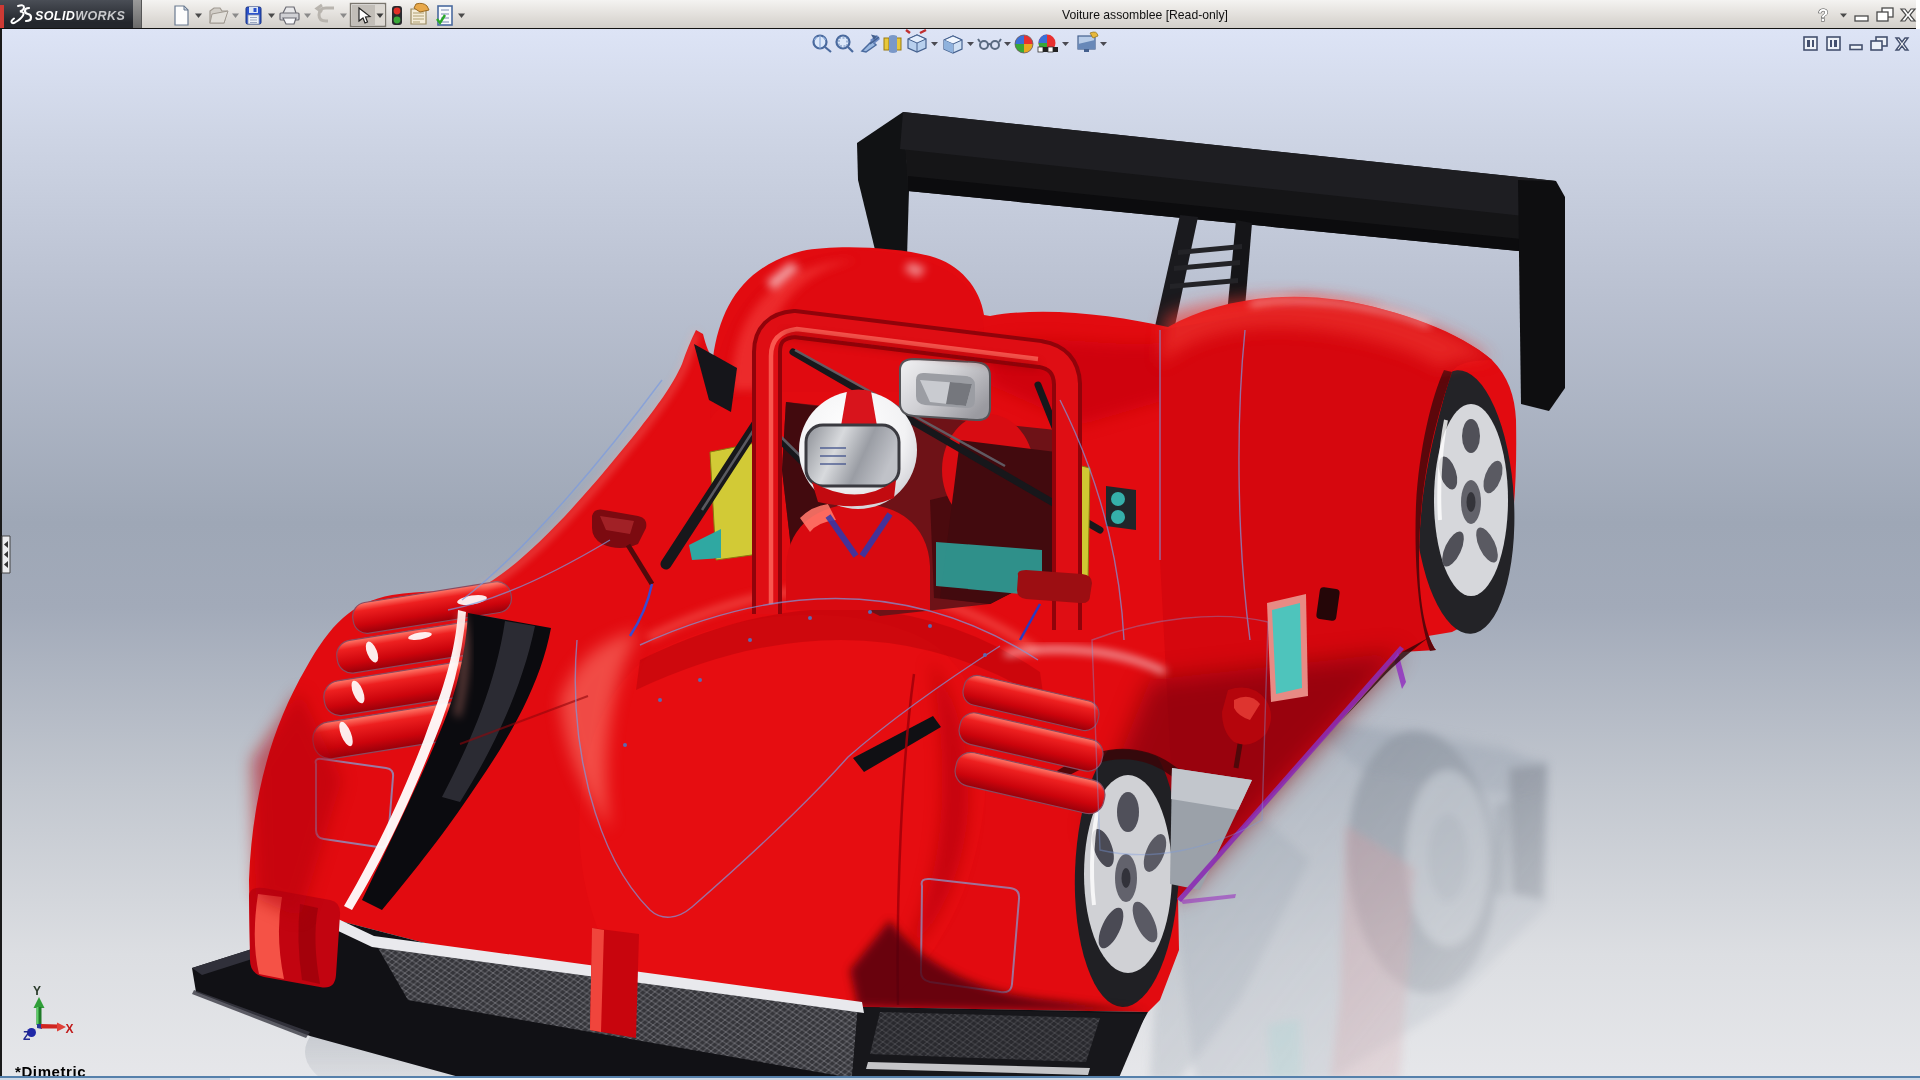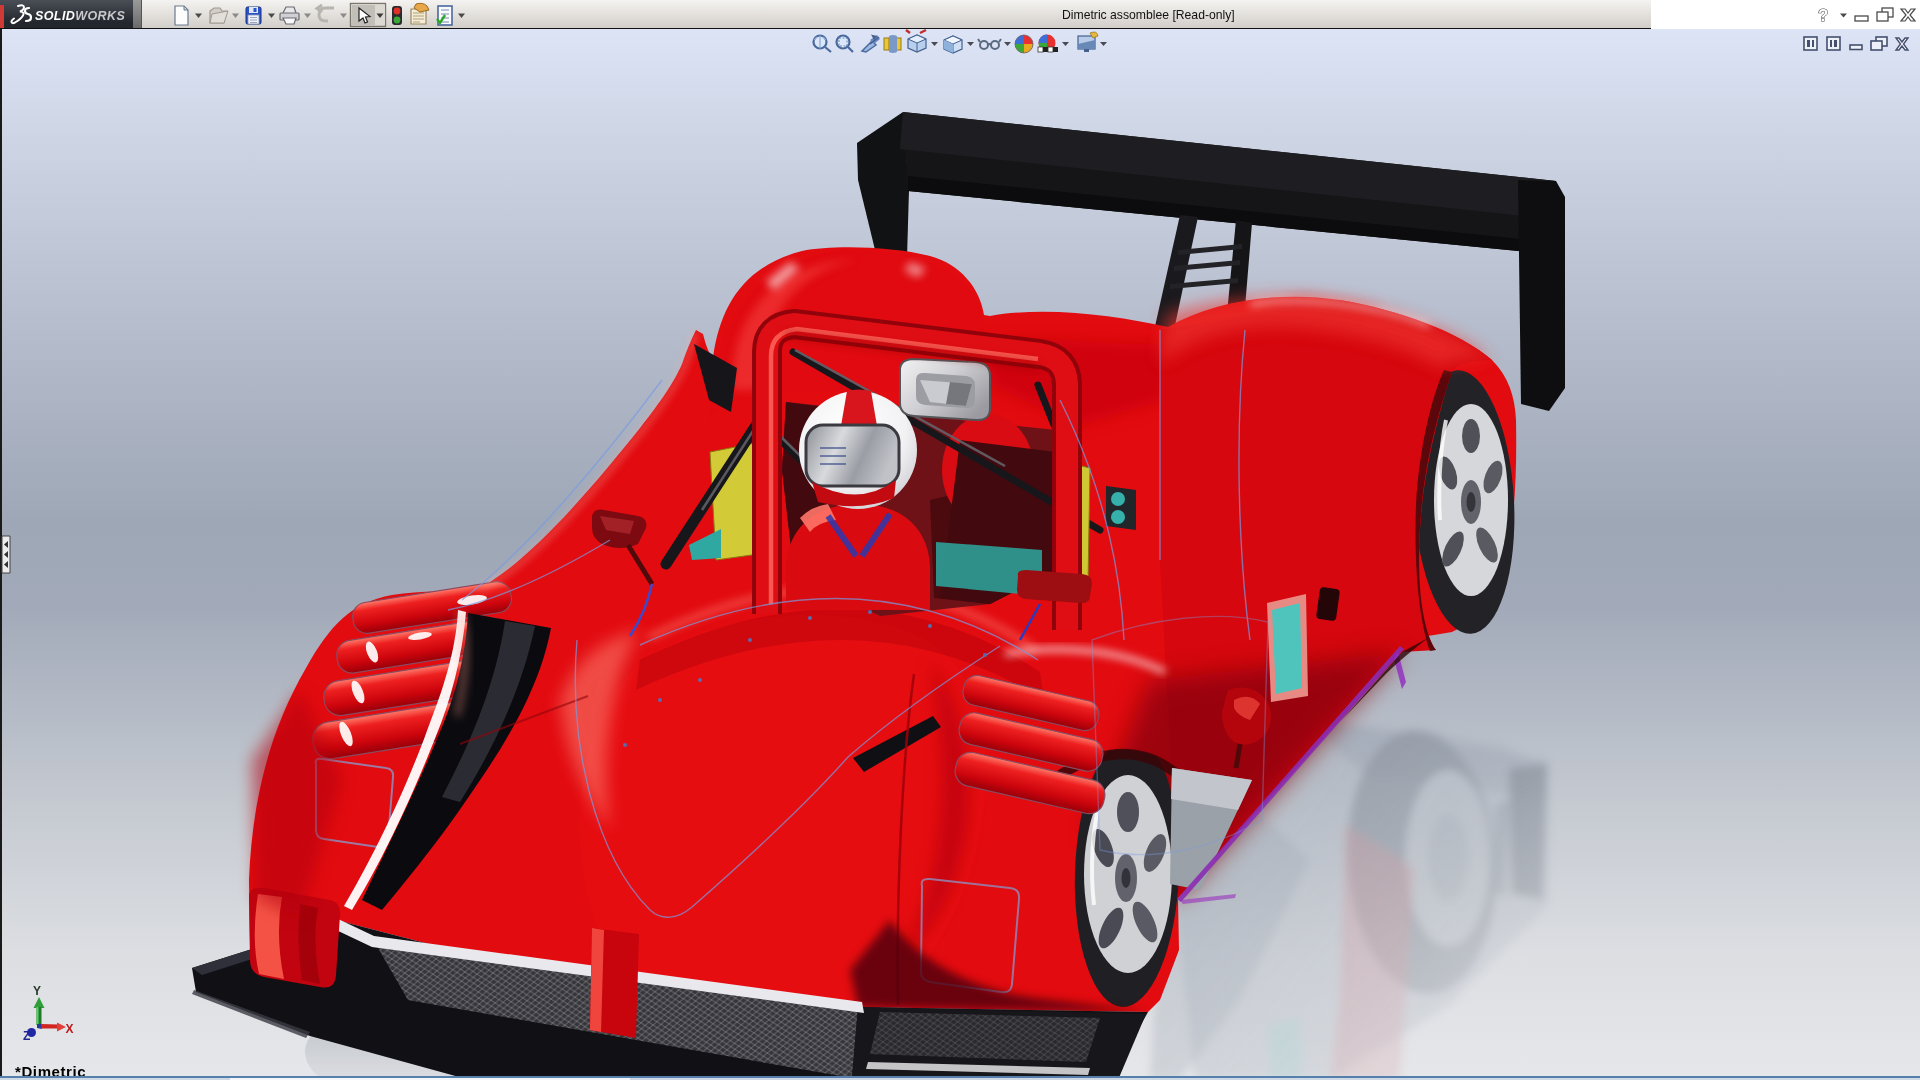--- a/index.html
+++ b/index.html
@@ -1,16 +1,16 @@
 <!DOCTYPE html>
 <html><head><meta charset="utf-8">
 <style>
 html,body{margin:0;padding:0;width:1920px;height:1080px;overflow:hidden;background:#fff;font-family:"Liberation Sans",sans-serif;}
 *{box-sizing:border-box;}
-#titlebar{position:absolute;left:0;top:0;width:1651px;height:29px;background:linear-gradient(#f4f3f1,#e2dfdb 55%,#d2cfca);border-bottom:1px solid #111;}
+#titlebar{position:absolute;left:0;top:0;width:1916px;height:29px;background:linear-gradient(#f4f3f1,#e2dfdb 55%,#d2cfca);border-bottom:1px solid #111;}
 #logo{position:absolute;left:0;top:0;width:133px;height:28px;background:linear-gradient(#4a4e56,#23262c 80%);}
 #redstrip{position:absolute;left:0;top:5px;width:4px;height:23px;background:#cf3a34;}
 #logoarrow{position:absolute;left:133px;top:0;width:9px;height:28px;background:linear-gradient(#9a9a9a,#6a6a6a);border-right:1px solid #555;}
 #title-text{position:absolute;left:1062px;top:8px;font-size:12.2px;color:#111;}
 #scene{position:absolute;left:0;top:29px;}
 </style></head>
 <body>
 <div id="titlebar">
   <div id="logo"></div>
   <div id="redstrip"></div>
@@ -48,21 +48,21 @@
    <circle cx="237" cy="11" r="3.4" fill="#e23028"></circle>
    <circle cx="237" cy="20" r="3.4" fill="#3aa838"></circle>
    <path d="M251,9 L266,9 L266,24 L251,24 Z" fill="#f4ecd8" stroke="#9a8a60" stroke-width="1.2"></path>
    <path d="M253,13 L264,13 M253,16 L264,16 M253,19 L264,19 M253,22 L260,22" stroke="#b0a070" stroke-width="1"></path>
    <path d="M256,4 Q263,2 267,6 L269,10 L260,12 L254,8 Z" fill="#e8a84a" stroke="#9a6a20" stroke-width="1"></path>
    <rect x="278" y="6" width="14" height="19" fill="#f8fafc" stroke="#4a6a9e" stroke-width="1.6"></rect>
    <path d="M281,10 L289,10 M281,14 L289,14 M281,18 L289,18 M281,22 L289,22" stroke="#7a8ab0" stroke-width="1"></path>
    <path d="M277,19 L280,23 L285,15" stroke="#28a828" stroke-width="2.4" fill="none"></path>
    <path d="M298,13.5 L305,13.5 L301.5,18 Z" fill="#4a4a4a"></path>
   </svg>
-  <div id="title-text">Dimetric assomblee [Read-only]</div>
+  <div id="title-text">Voiture assomblee [Read-only]</div>
   <svg id="winbtns" style="position:absolute;left:1810px;top:0" width="110" height="29" viewBox="0 0 110 29">
    <text x="8" y="21" font-size="17" font-weight="bold" fill="#fff" stroke="#4a4a4a" stroke-width="1" paint-order="stroke">?</text>
    <path d="M30,13.5 L37,13.5 L33.5,17.5 Z" fill="#4a4a4a"></path>
    <rect x="45" y="16" width="13" height="5" fill="#fff" stroke="#4a4a4a" stroke-width="1.3"></rect>
    <rect x="72" y="8" width="11" height="9" fill="#fff" stroke="#4a4a4a" stroke-width="1.3"></rect>
    <rect x="67" y="12" width="11" height="9" fill="#fff" stroke="#4a4a4a" stroke-width="1.3"></rect>
    <path d="M91,9 L95,9 L98,13 L101,9 L105,9 L100,15 L105,21 L101,21 L98,17 L95,21 L91,21 L96,15 Z" fill="#fff" stroke="#4a4a4a" stroke-width="1.2"></path>
   </svg>
 </div>
 <svg id="scene" width="1920" height="1051" viewBox="0 29 1920 1051">

